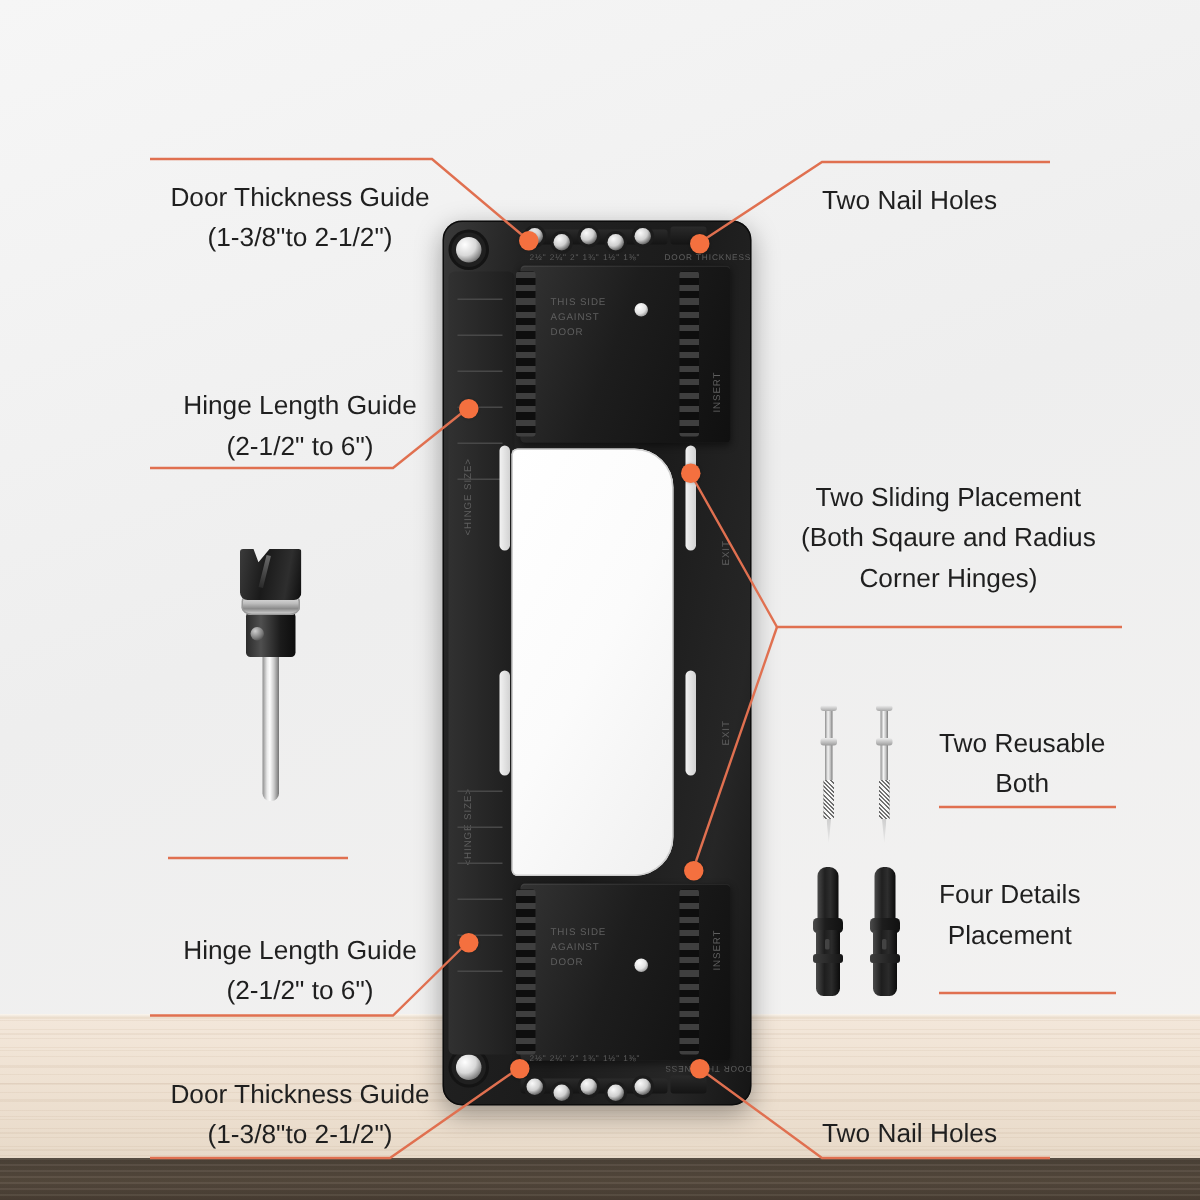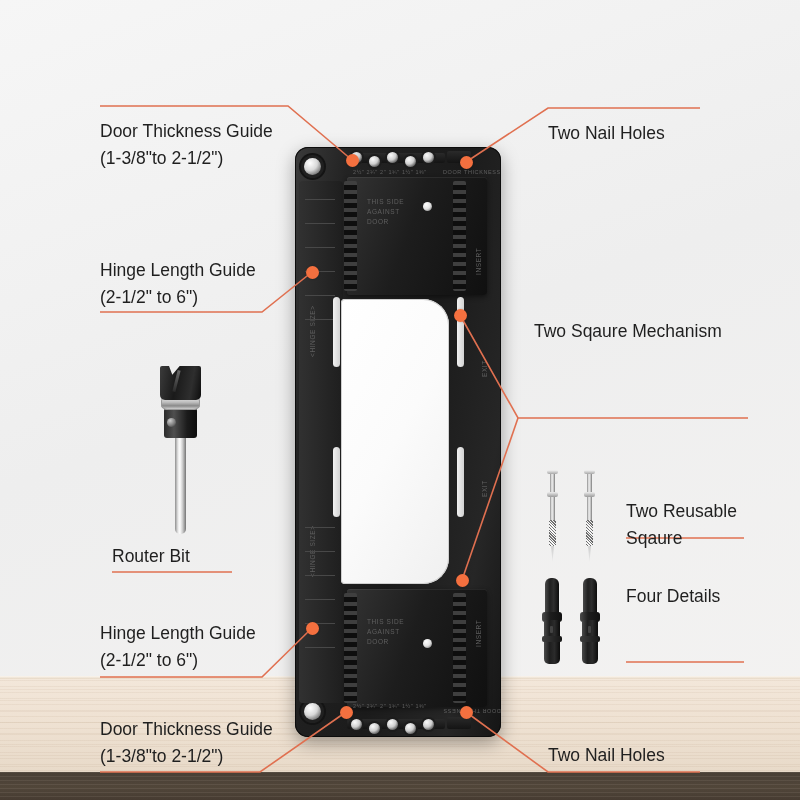--- a/index.html
+++ b/index.html
@@ -68,22 +68,22 @@
 
   
   .callout {
     position: absolute;
     font-family: "Liberation Sans", sans-serif;
     font-size: 17.5px;
     color: #1f1f1f;
     line-height: 1.55;
     white-space: nowrap;
   }
-  .callout.center { text-align: left; }
-  .callout.left { text-align: left; }
+  .callout.center { text-align: center; }
+  .callout.left { text-align: center; }
 
   
   #jig {
     position: absolute; left: 295px; top: 147px; width: 206px; height: 590px;
   }
   .jig-body {
     position: absolute; inset: 0;
     border-radius: 13px;
     background:
       linear-gradient(100deg,#3a3a3a 0%,#232323 18%,#1b1b1b 55%,#262626 82%,#151515 100%);
@@ -397,35 +397,35 @@
   <div class="callout left" style="left:548px; top:120px;">
     <div>Two Nail Holes</div>
   </div>
 
   <div class="callout center" style="left:100px; top:257px; width:200px;">
     <div>Hinge Length Guide</div>
     <div>(2-1/2" to 6")</div>
   </div>
 
   <div class="callout left" style="left:534px; top:318px;">
-    <div>Two Sqaure Mechanism</div>
-  </div>
-
-  <div class="callout left" style="left:626px; top:498px;">
+    <div>Two Sliding Placement</div>
+    <div>(Both Sqaure and Radius</div>
+    <div>Corner Hinges)</div>
+  </div>
+
+  <div class="callout left" style="left:626px; top:482px;">
     <div>Two Reusable</div>
-    <div>Sqaure</div>
+    <div>Both</div>
   </div>
 
   <div class="callout left" style="left:626px; top:583px;">
     <div>Four Details</div>
-  </div>
-
-  <div class="callout center" style="left:112px; top:543px; width:120px;">
-    <div>Router Bit</div>
-  </div>
+    <div>Placement</div>
+  </div>
+
 
   <div class="callout center" style="left:100px; top:620px; width:200px;">
     <div>Hinge Length Guide</div>
     <div>(2-1/2" to 6")</div>
   </div>
 
   <div class="callout center" style="left:100px; top:716px; width:200px;">
     <div>Door Thickness Guide</div>
     <div>(1-3/8"to 2-1/2")</div>
   </div>

